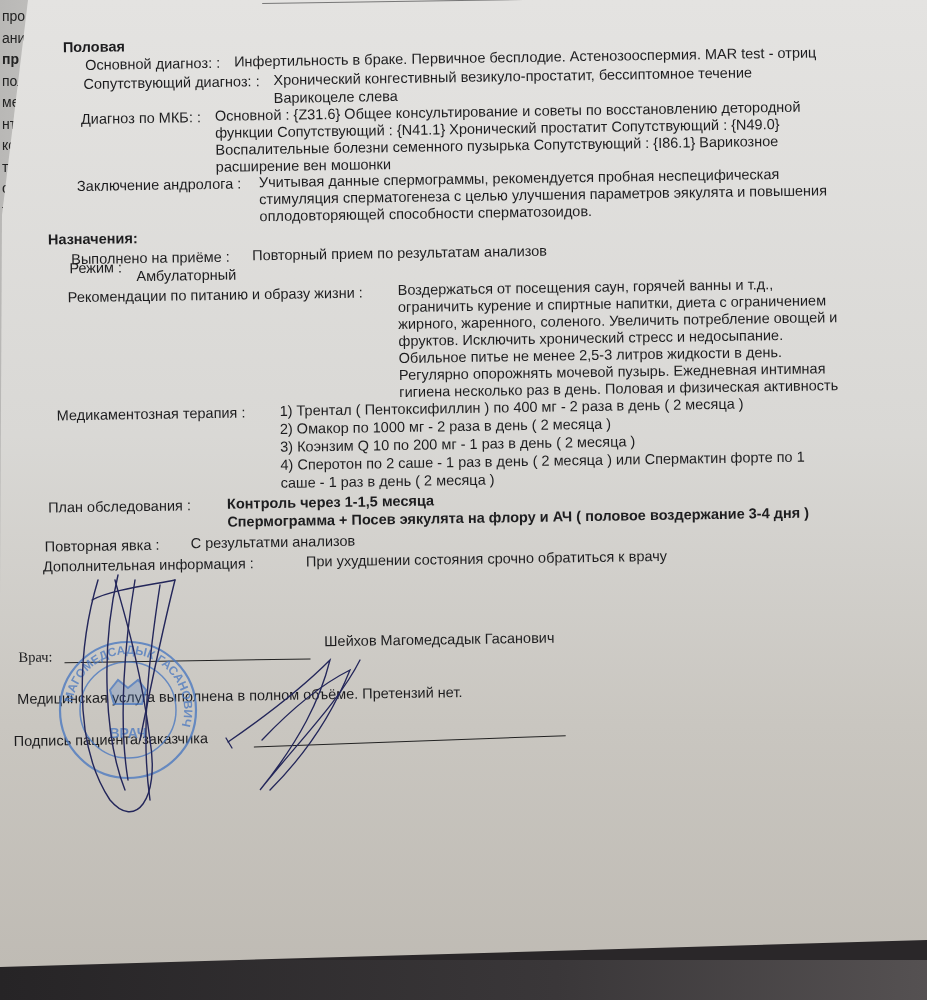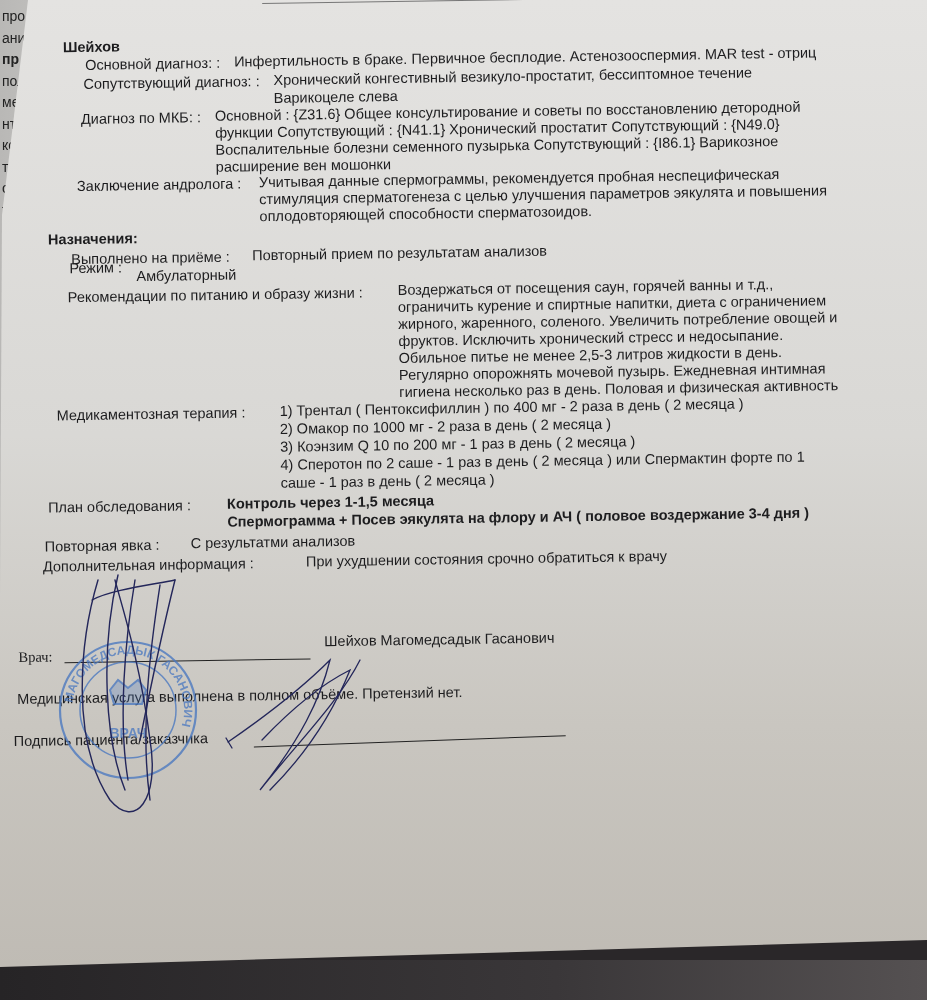--- a/index.html
+++ b/index.html
@@ -52,21 +52,21 @@
   <div class="frag">т</div>
 </div>
 
 <div class="bottom-strip"></div>
 
 <div class="paper"></div>
 
 <div class="doc">
   <div class="top-rule"></div>
 
-  <div class="t h" style="left:70px;top:33px;">Шейхов</div>
+  <div class="t h" style="left:70px;top:33px;">Половая</div>
   <div class="t" style="left:92px;top:51px;">Основной диагноз: :</div>
   <div class="t" style="left:241px;top:50px;">Инфертильность в браке. Первичное бесплодие. Астенозооспермия. MAR test - отриц</div>
 
   <div class="t" style="left:90px;top:70px;">Сопутствующий диагноз: :</div>
   <div class="t" style="left:280px;top:69px;">Хронический конгестивный везикуло-простатит, бессиптомное течение</div>
   <div class="t" style="left:280px;top:87px;">Варикоцеле слева</div>
 
   <div class="t" style="left:87px;top:105px;">Диагноз по МКБ: :</div>
   <div class="t" style="left:221px;top:104px;">Основной : {Z31.6} Общее консультирование и советы по восстановлению детородной</div>
   <div class="t" style="left:221px;top:121px;">функции  Сопутствующий : {N41.1} Хронический простатит  Сопутствующий : {N49.0}</div>

